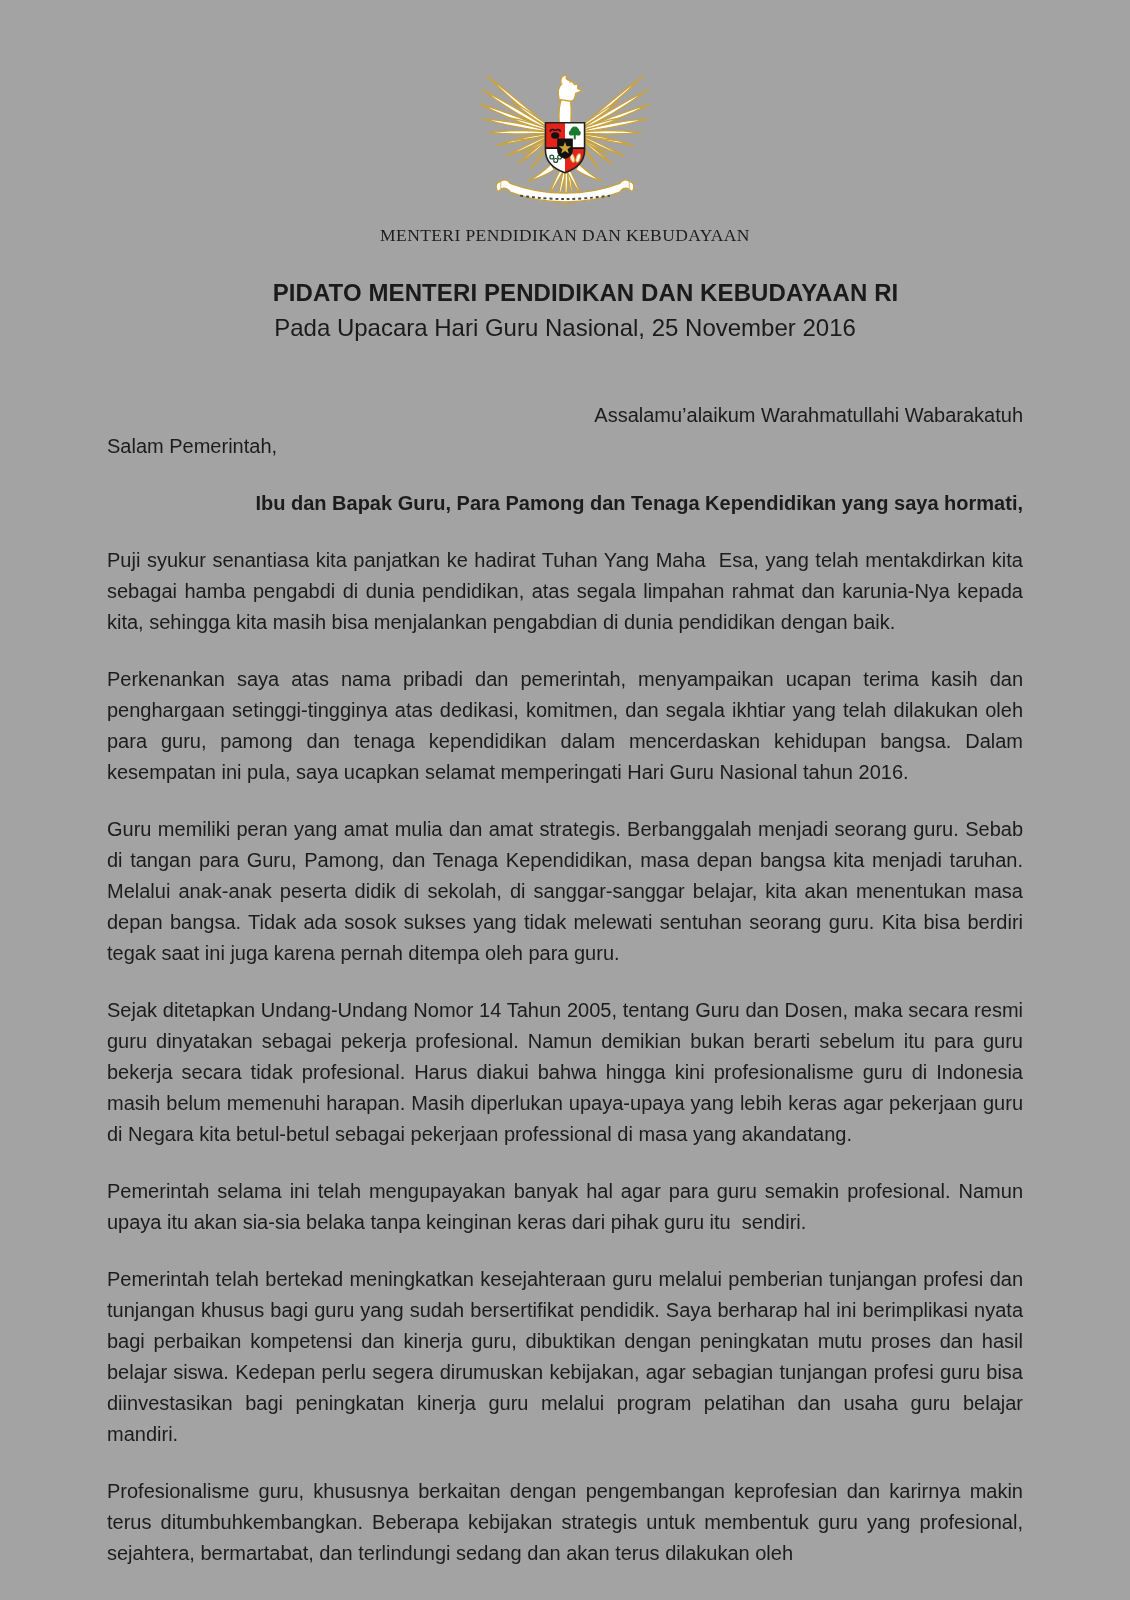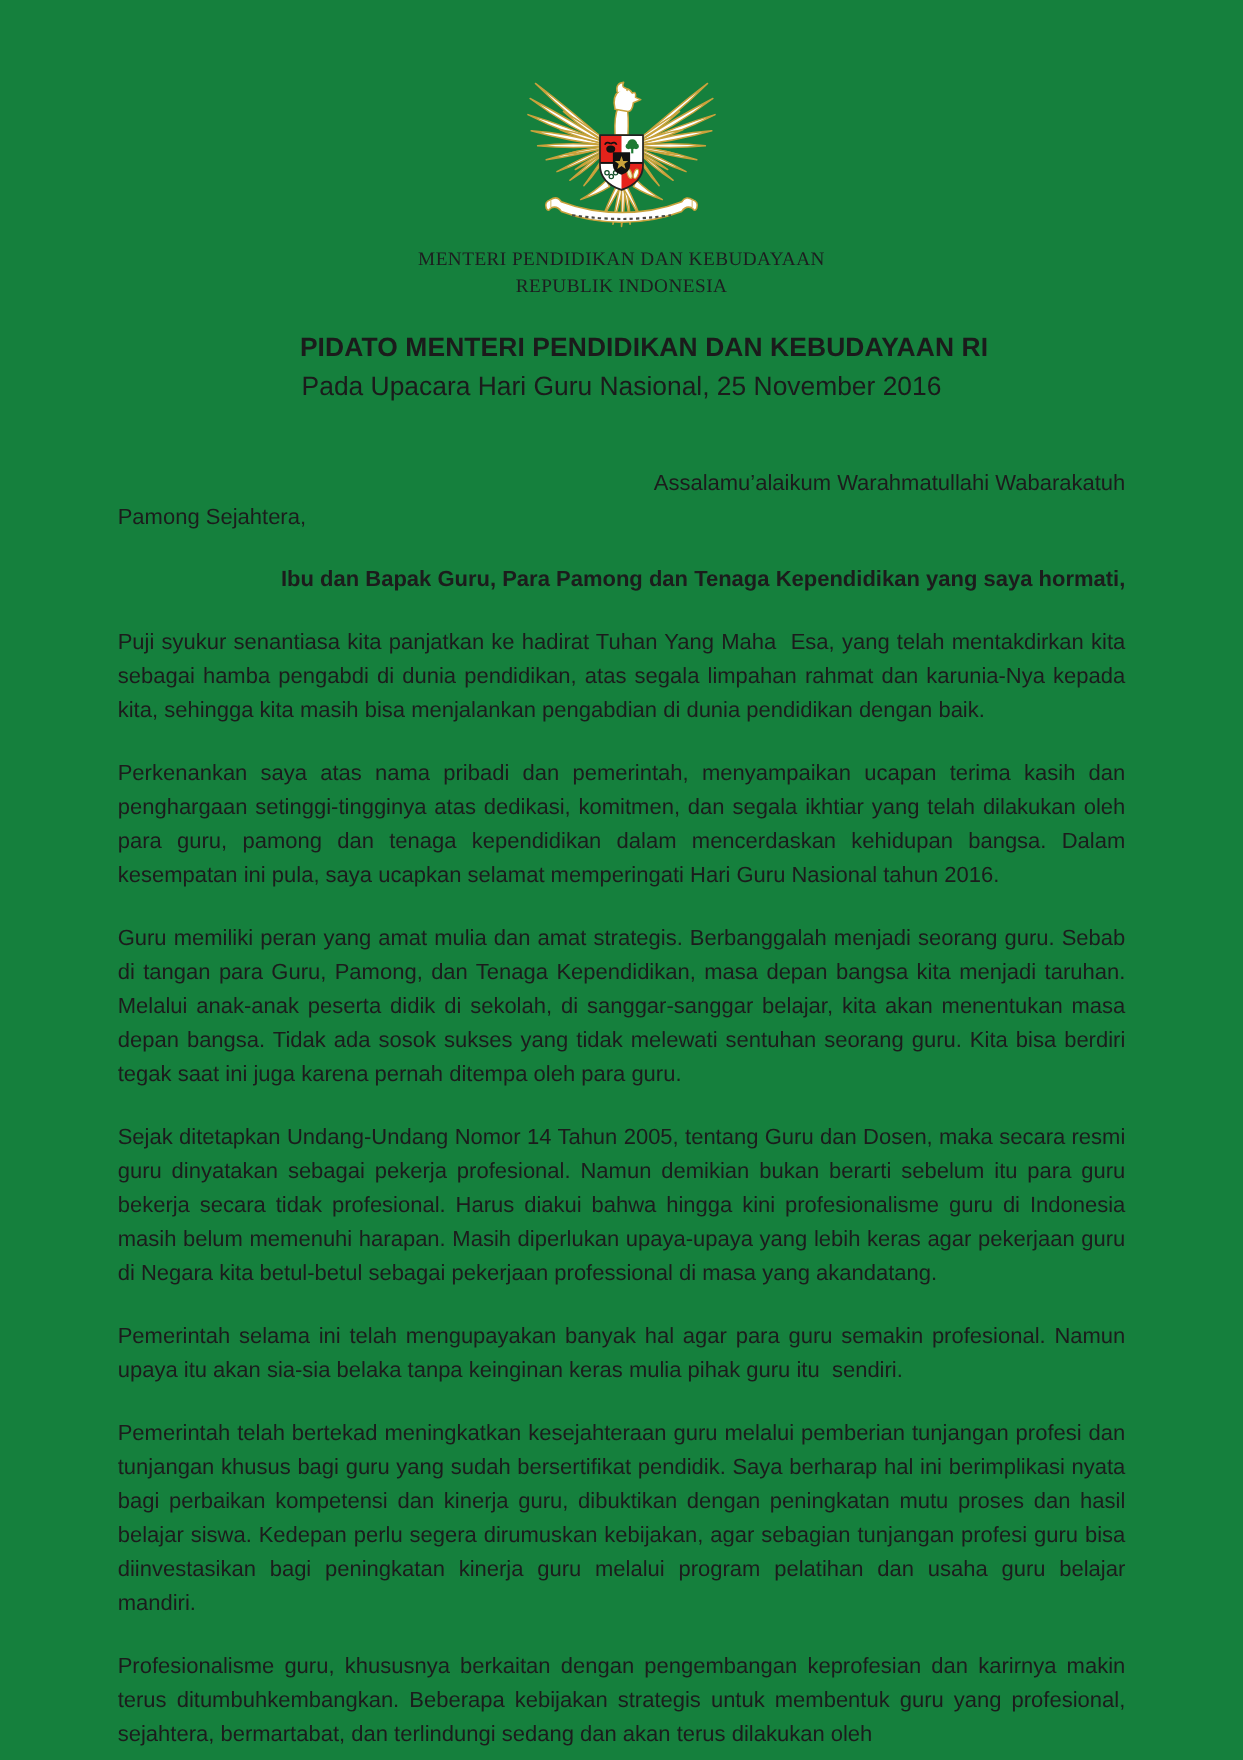--- a/index.html
+++ b/index.html
@@ -5,21 +5,21 @@
   html, body {
     margin: 0;
     padding: 0;
     background: #ffffff;
   }
   .page {
     position: relative;
     width: 1130px;
     height: 1600px;
     margin: 0 auto;
-    background: #15803d;
+    background: #a3a3a3;
     overflow: hidden;
     font-family: "Liberation Sans", "DejaVu Sans", sans-serif;
     color: #1b1b1b;
   }
   
   .letterhead {
     padding-top: 62px;
     text-align: center;
   }
   .emblem-wrap {
@@ -173,36 +173,35 @@
           </g>
 
           <path d="M82,78 L98,78 L98,90 Q98,96.5 90,99 Q82,96.5 82,90 Z" fill="#111111"></path>
           <path d="M90,81.5 L91.6,86 L96.3,86.1 L92.6,89 L93.9,93.5 L90,90.8 L86.1,93.5 L87.4,89 L83.7,86.1 L88.4,86 Z" fill="#C9A23B"></path>
           <path d="M70,62 L110,62 L110,90 Q110,106 90,113 Q70,106 70,90 Z" fill="none" stroke="#222222" stroke-width="1.6"></path>
         </g>
       </svg>
     </div>
     <div class="ministry">
       <div>MENTERI PENDIDIKAN DAN KEBUDAYAAN</div>
-      <div>REPUBLIK INDONESIA</div>
     </div>
   </header>
 
   <section class="title-block">
     <h1>PIDATO MENTERI PENDIDIKAN DAN KEBUDAYAAN RI</h1>
     <h2>Pada Upacara Hari Guru Nasional, 25 November 2016</h2>
   </section>
 
   <main class="body-text">
     <p class="sal">Assalamu’alaikum Warahmatullahi Wabarakatuh</p>
-    <p class="sal-last">Pamong Sejahtera,</p>
+    <p class="sal-last">Salam Pemerintah,</p>
 
     <p class="greeting">Ibu dan Bapak Guru, Para Pamong dan Tenaga Kependidikan yang saya hormati,</p>
     <p>Puji syukur senantiasa kita panjatkan ke hadirat Tuhan Yang Maha  Esa, yang telah mentakdirkan kita sebagai hamba pengabdi di dunia pendidikan, atas segala limpahan rahmat dan karunia-Nya kepada kita, sehingga kita masih bisa menjalankan pengabdian di dunia pendidikan dengan baik.</p>
     <p>Perkenankan saya atas nama pribadi dan pemerintah, menyampaikan ucapan terima kasih dan penghargaan setinggi-tingginya atas dedikasi, komitmen, dan segala ikhtiar yang telah dilakukan oleh para guru, pamong dan tenaga kependidikan dalam mencerdaskan kehidupan bangsa. Dalam kesempatan ini pula, saya ucapkan selamat memperingati Hari Guru Nasional tahun 2016.</p>
     <p>Guru memiliki peran yang amat mulia dan amat strategis. Berbanggalah menjadi seorang guru. Sebab di tangan para Guru, Pamong, dan Tenaga Kependidikan, masa depan bangsa kita menjadi taruhan. Melalui anak-anak peserta didik di sekolah, di sanggar-sanggar belajar, kita akan menentukan masa depan bangsa. Tidak ada sosok sukses yang tidak melewati sentuhan seorang guru. Kita bisa berdiri tegak saat ini juga karena pernah ditempa oleh para guru.</p>
     <p>Sejak ditetapkan Undang-Undang Nomor 14 Tahun 2005, tentang Guru dan Dosen, maka secara resmi guru dinyatakan sebagai pekerja profesional. Namun demikian bukan berarti sebelum itu para guru bekerja secara tidak profesional. Harus diakui bahwa hingga kini profesionalisme guru di Indonesia masih belum memenuhi harapan. Masih diperlukan upaya-upaya yang lebih keras agar pekerjaan guru di Negara kita betul-betul sebagai pekerjaan professional di masa yang akandatang.</p>
-    <p>Pemerintah selama ini telah mengupayakan banyak hal agar para guru semakin profesional. Namun upaya itu akan sia-sia belaka tanpa keinginan keras mulia pihak guru itu  sendiri.</p>
+    <p>Pemerintah selama ini telah mengupayakan banyak hal agar para guru semakin profesional. Namun upaya itu akan sia-sia belaka tanpa keinginan keras dari pihak guru itu  sendiri.</p>
     <p>Pemerintah telah bertekad meningkatkan kesejahteraan guru melalui pemberian tunjangan profesi dan tunjangan khusus bagi guru yang sudah bersertifikat pendidik. Saya berharap hal ini berimplikasi nyata bagi perbaikan kompetensi dan kinerja guru, dibuktikan dengan peningkatan mutu proses dan hasil belajar siswa. Kedepan perlu segera dirumuskan kebijakan, agar sebagian tunjangan profesi guru bisa diinvestasikan bagi peningkatan kinerja guru melalui program pelatihan dan usaha guru belajar mandiri.</p>
     <p class="last">Profesionalisme guru, khususnya berkaitan dengan pengembangan keprofesian dan karirnya makin terus ditumbuhkembangkan. Beberapa kebijakan strategis untuk membentuk guru yang profesional,  sejahtera, bermartabat, dan terlindungi sedang dan akan terus dilakukan oleh</p>
   </main>
 
 </div>
 
 </body></html>

